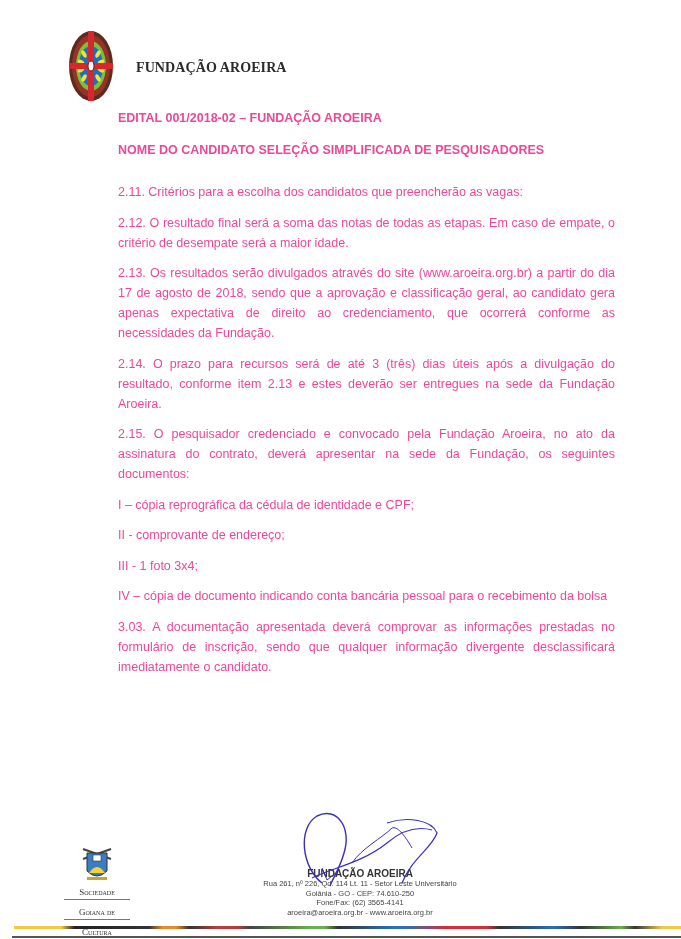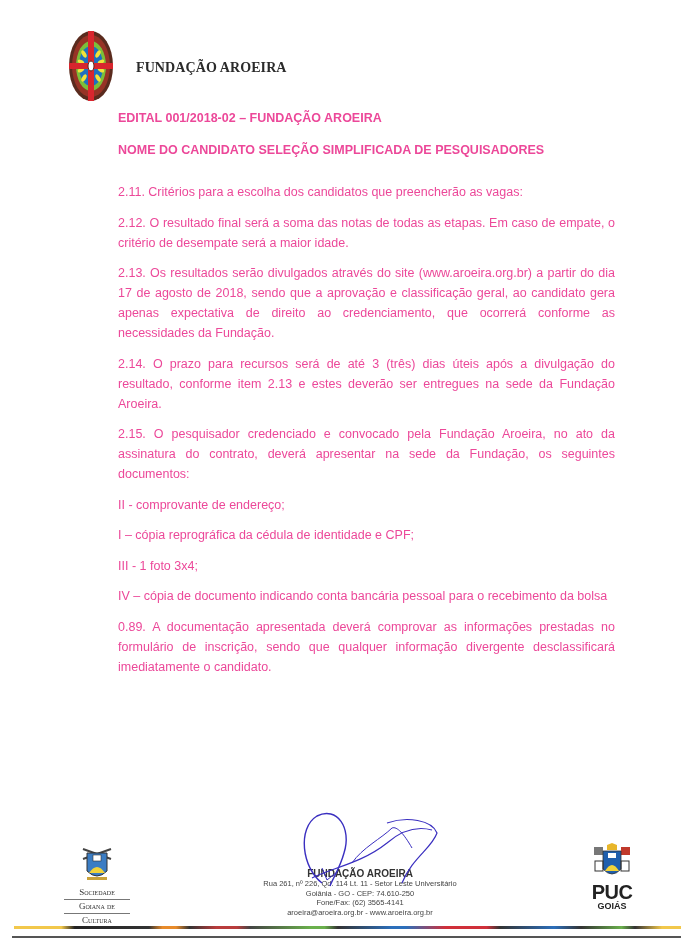--- a/index.html
+++ b/index.html
@@ -27,21 +27,21 @@
     margin: 0 0 10.5px 0; line-height: 20px; text-align: justify;
   }
   p.para b { font-weight: bold; }
   .footer-left {
     position: absolute; left: 52px; top: 845px; width: 66px; text-align: center;
   }
   .footer-left .seal { width: 40px; height: 40px; margin: 0 auto 2px auto; display:block; }
   .sgc-line {
     font-family: "Liberation Serif", serif; font-size: 9px; color: #333;
     font-variant: small-caps; line-height: 11px; border-bottom: 1px solid #777;
-    padding-bottom: 1px; margin-bottom: 1px;
+    padding-bottom: 1px; margin-bottom: 7px;
   }
   .sgc-line:last-child { border-bottom: none; }
   .footer-center {
     position: absolute; left: 228px; top: 868px; width: 240px; text-align: center;
     font-family: "Liberation Sans", sans-serif; color: #444;
   }
   .fc-title { font-weight: bold; font-size: 10px; color: #333; line-height: 11px; }
   .fc-line { font-size: 7.5px; line-height: 9.5px; }
   .signature { position: absolute; left: 280px; top: 808px; width: 150px; height: 80px; pointer-events: none; }
   .footer-right {
@@ -88,25 +88,25 @@
 
   <div class="content">
     <div class="h1">EDITAL 001/2018-02 – FUNDAÇÃO AROEIRA</div>
     <div class="h2">NOME DO CANDIDATO SELEÇÃO SIMPLIFICADA DE PESQUISADORES</div>
 
     <p class="para">2.11. Critérios para a escolha dos candidatos que preencherão as vagas:</p>
     <p class="para">2.12. O resultado final será a soma das notas de todas as etapas. Em caso de empate, o critério de desempate será a maior idade.</p>
     <p class="para">2.13. Os resultados serão divulgados através do site (www.aroeira.org.br) a partir do dia 17 de agosto de 2018, sendo que a aprovação e classificação geral, ao candidato gera apenas expectativa de direito ao credenciamento, que ocorrerá conforme as necessidades da Fundação.</p>
     <p class="para">2.14. O prazo para recursos será de até 3 (três) dias úteis após a divulgação do resultado, conforme item 2.13 e estes deverão ser entregues na sede da Fundação Aroeira.</p>
     <p class="para">2.15. O pesquisador credenciado e convocado pela Fundação Aroeira, no ato da assinatura do contrato, deverá apresentar na sede da Fundação, os seguintes documentos:</p>
+    <p class="para">I – cópia reprográfica da cédula de identidade e CPF;</p>
     <p class="para">II - comprovante de endereço;</p>
-    <p class="para">I – cópia reprográfica da cédula de identidade e CPF;</p>
     <p class="para">III - 1 foto 3x4;</p>
     <p class="para">IV – cópia de documento indicando conta bancária pessoal para o recebimento da bolsa</p>
-    <p class="para">0.89. A documentação apresentada deverá comprovar as informações prestadas no formulário de inscrição, sendo que qualquer informação divergente desclassificará imediatamente o candidato.</p>
+    <p class="para">3.03. A documentação apresentada deverá comprovar as informações prestadas no formulário de inscrição, sendo que qualquer informação divergente desclassificará imediatamente o candidato.</p>
   </div>
 
   <div class="footer-left">
     <svg class="seal" viewBox="0 0 40 40">
       <line x1="6" y1="4" x2="34" y2="14" stroke="#444" stroke-width="2"></line>
       <line x1="34" y1="4" x2="6" y2="14" stroke="#444" stroke-width="2"></line>
       <path d="M10 8 H30 V26 Q20 36 10 26 Z" fill="#3b7dc4" stroke="#333" stroke-width="1"></path>
       <rect x="16" y="10" width="8" height="6" fill="#fff" stroke="#333" stroke-width="0.6"></rect>
       <path d="M12 28 Q20 16 28 28 Z" fill="#f2d33a"></path>
       <rect x="10" y="32" width="20" height="3" fill="#c9a23a"></rect>
@@ -125,29 +125,15 @@
   </div>
 
   <svg class="signature" viewBox="0 0 150 80">
     <path d="M30 75 C10 60, 5 20, 25 8 C45 -2, 60 20, 52 45 C48 60, 40 72, 38 78" fill="none" stroke="#3a2fc0" stroke-width="1.4"></path>
     <path d="M20 70 C40 60, 70 55, 95 35 C110 22, 125 18, 140 22" fill="none" stroke="#3a2fc0" stroke-width="1.2"></path>
     <path d="M95 15 C115 8, 140 12, 145 25 C140 40, 120 50, 110 75" fill="none" stroke="#3a2fc0" stroke-width="1.2"></path>
     <path d="M60 55 C70 40, 90 30, 100 20 C105 18, 112 26, 120 40" fill="none" stroke="#3a2fc0" stroke-width="1"></path>
     <path d="M30 60 L35 72 L45 64" fill="none" stroke="#3a2fc0" stroke-width="1"></path>
   </svg>
 
-  <div class="footer-right">
-    <svg class="puc-crest" viewBox="0 0 40 40">
-      <rect x="2" y="4" width="9" height="8" fill="#777"></rect>
-      <rect x="29" y="4" width="9" height="8" fill="#c0392b"></rect>
-      <path d="M15 2 L20 0 L25 2 L25 7 L15 7 Z" fill="#e8b62a"></path>
-      <path d="M11 8 H29 V26 Q20 36 11 26 Z" fill="#1f5fae" stroke="#333" stroke-width="0.8"></path>
-      <rect x="16" y="10" width="8" height="5" fill="#fff"></rect>
-      <path d="M13 28 Q20 16 27 28 Z" fill="#f2d33a"></path>
-      <rect x="3" y="18" width="8" height="10" fill="none" stroke="#333" stroke-width="1"></rect>
-      <rect x="29" y="18" width="8" height="10" fill="none" stroke="#333" stroke-width="1"></rect>
-    </svg>
-    <div class="puc-big">PUC</div>
-    <div class="puc-small">GOIÁS</div>
-  </div>
 
   <div class="stripe"></div>
 </div>
 
 </body></html>

